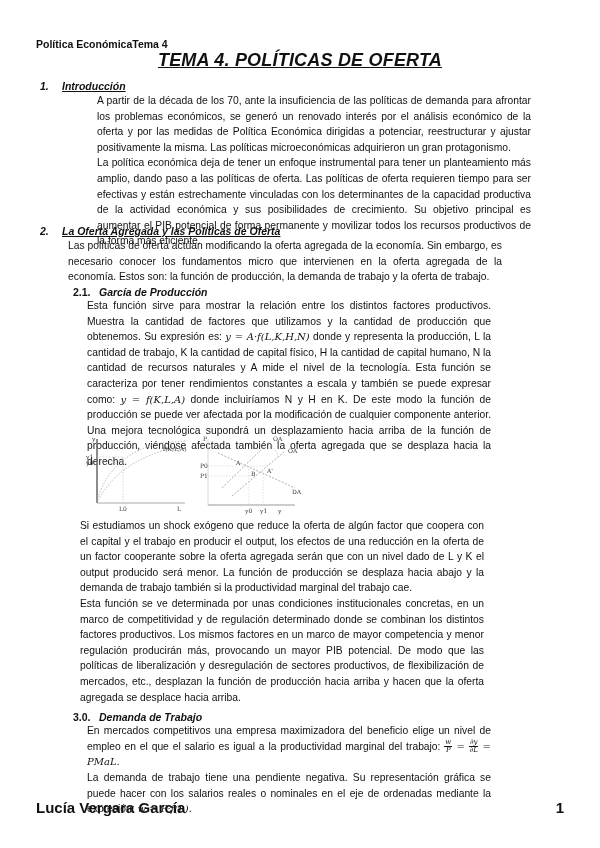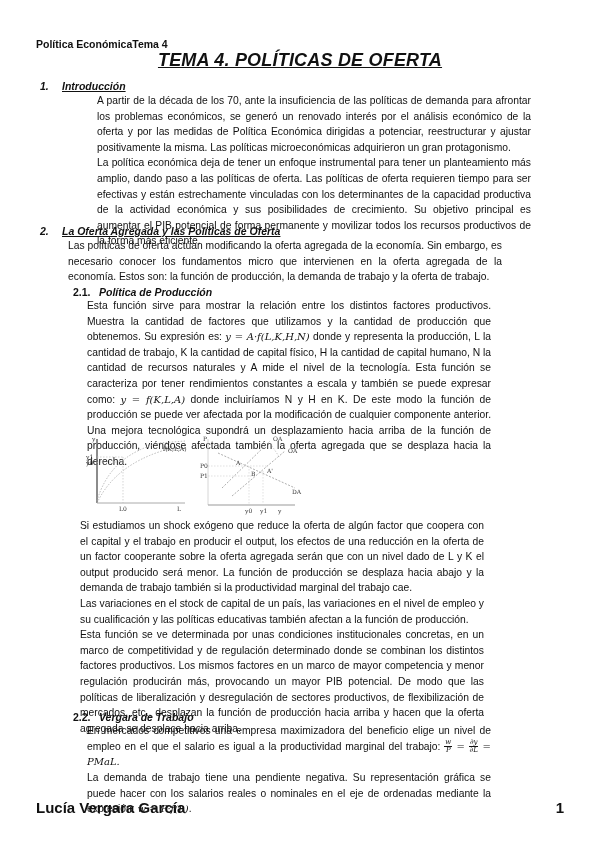--- a/index.html
+++ b/index.html
@@ -57,21 +57,21 @@
 </div>
 
 <div class="h1" style="top:225px; left:40px;">
   <span class="num">2.</span><span class="txt">La Oferta Agregada y las Políticas de Oferta</span>
 </div>
 <div class="para" style="top:238px; left:68px; width:434px;">
   <p>Las políticas de oferta actúan modificando la oferta agregada de la economía. Sin embargo, es necesario conocer los fundamentos micro que intervienen en la oferta agregada de la economía. Estos son: la función de producción, la demanda de trabajo y la oferta de trabajo.</p>
 </div>
 
 <div class="h2" style="top:286px; left:63px;">
-  <span class="num">2.1.</span><span>Política de Producción</span>
+  <span class="num">2.1.</span><span>García de Producción</span>
 </div>
 <div class="para" style="top:298px; left:87px; width:404px;">
   <p><span>Esta función sirve para mostrar la relación entre los distintos factores productivos. Muestra la cantidad de factores que utilizamos y la cantidad de producción que obtenemos. Su expresión es: </span><span class="math">y = A·f(L,K,H,N)</span><span> donde y representa la producción, L la cantidad de trabajo, K la cantidad de capital físico, H la cantidad de capital humano, N la cantidad de recursos naturales y A mide el nivel de la tecnología. Esta función se caracteriza por tener rendimientos constantes a escala y también se puede expresar como: </span><span class="math">y = f(K,L,A)</span><span> donde incluiríamos N y H en K. De este modo la función de producción se puede ver afectada por la modificación de cualquier componente anterior. Una mejora tecnológica supondrá un desplazamiento hacia arriba de la función de producción, viéndose afectada también la oferta agregada que se desplaza hacia la derecha.</span></p>
 </div>
 
 <svg class="fig" style="top:435px; left:85px;" width="110" height="80" viewBox="0 0 110 80">
   <line x1="12" y1="4" x2="12" y2="68" stroke="#666" stroke-width="1.5"></line>
   <line x1="12" y1="68" x2="100" y2="68" stroke="#aaa" stroke-width="1"></line>
   <path d="M12 66 Q 25 20 75 8 L 100 6" fill="none" stroke="#aaa" stroke-width="0.8" stroke-dasharray="1.5,1.5"></path>
   <path d="M12 68 Q 30 30 80 15 L 100 13" fill="none" stroke="#aaa" stroke-width="0.8" stroke-dasharray="1.5,1.5"></path>
@@ -106,26 +106,25 @@
   <text x="73" y="8">OA</text>
   <text x="88" y="20">OA</text>
   <text x="92" y="61">DA</text>
   <text x="45" y="80">y0</text>
   <text x="60" y="80">y1</text>
   <text x="78" y="80">y</text>
 </svg>
 
 <div class="para" style="top:518px; left:80px; width:404px;">
   <p>Si estudiamos un shock exógeno que reduce la oferta de algún factor que coopera con el capital y el trabajo en producir el output, los efectos de una reducción en la oferta de un factor cooperante sobre la oferta agregada serán que con un nivel dado de L y K el output producido será menor. La función de producción se desplaza hacia abajo y la demanda de trabajo también si la productividad marginal del trabajo cae.</p>
-  <p>Las variaciones en el stock de capital de un país, las variaciones en el nivel de empleo y su cualificación y las políticas educativas también afectan a la función de producción.</p>
   <p>Esta función se ve determinada por unas condiciones institucionales concretas, en un marco de competitividad y de regulación determinado donde se combinan los distintos factores productivos. Los mismos factores en un marco de mayor competencia y menor regulación producirán más, provocando un mayor PIB potencial. De modo que las políticas de liberalización y desregulación de sectores productivos, de flexibilización de mercados, etc., desplazan la función de producción hacia arriba y hacen que la oferta agregada se desplace hacia arriba.</p>
 </div>
 
 <div class="h2" style="top:711px; left:63px;">
-  <span class="num">2.2.</span><span>Vergara de Trabajo</span>
+  <span class="num">3.0.</span><span>Demanda de Trabajo</span>
 </div>
 <div class="para" style="top:723px; left:87px; width:404px;">
   <p><span>En mercados competitivos una empresa maximizadora del beneficio elige un nivel de empleo en el que el salario es igual a la productividad marginal del trabajo: </span><span class="frac math"><span class="top">w</span><span>P</span></span><span class="math"> = </span><span class="frac math"><span class="top">∂y</span><span>∂L</span></span><span class="math"> = PMaL.</span></p>
   <p><span>La demanda de trabajo tiene una pendiente negativa. Su representación gráfica se puede hacer con los salarios reales o nominales en el eje de ordenadas mediante la expresión: </span><span class="math">w = P·f(L)</span><span>.</span></p>
 </div>
 
 <div class="footer">
   <span>Lucía Vergara García</span>
   <span>1</span>
 </div>

